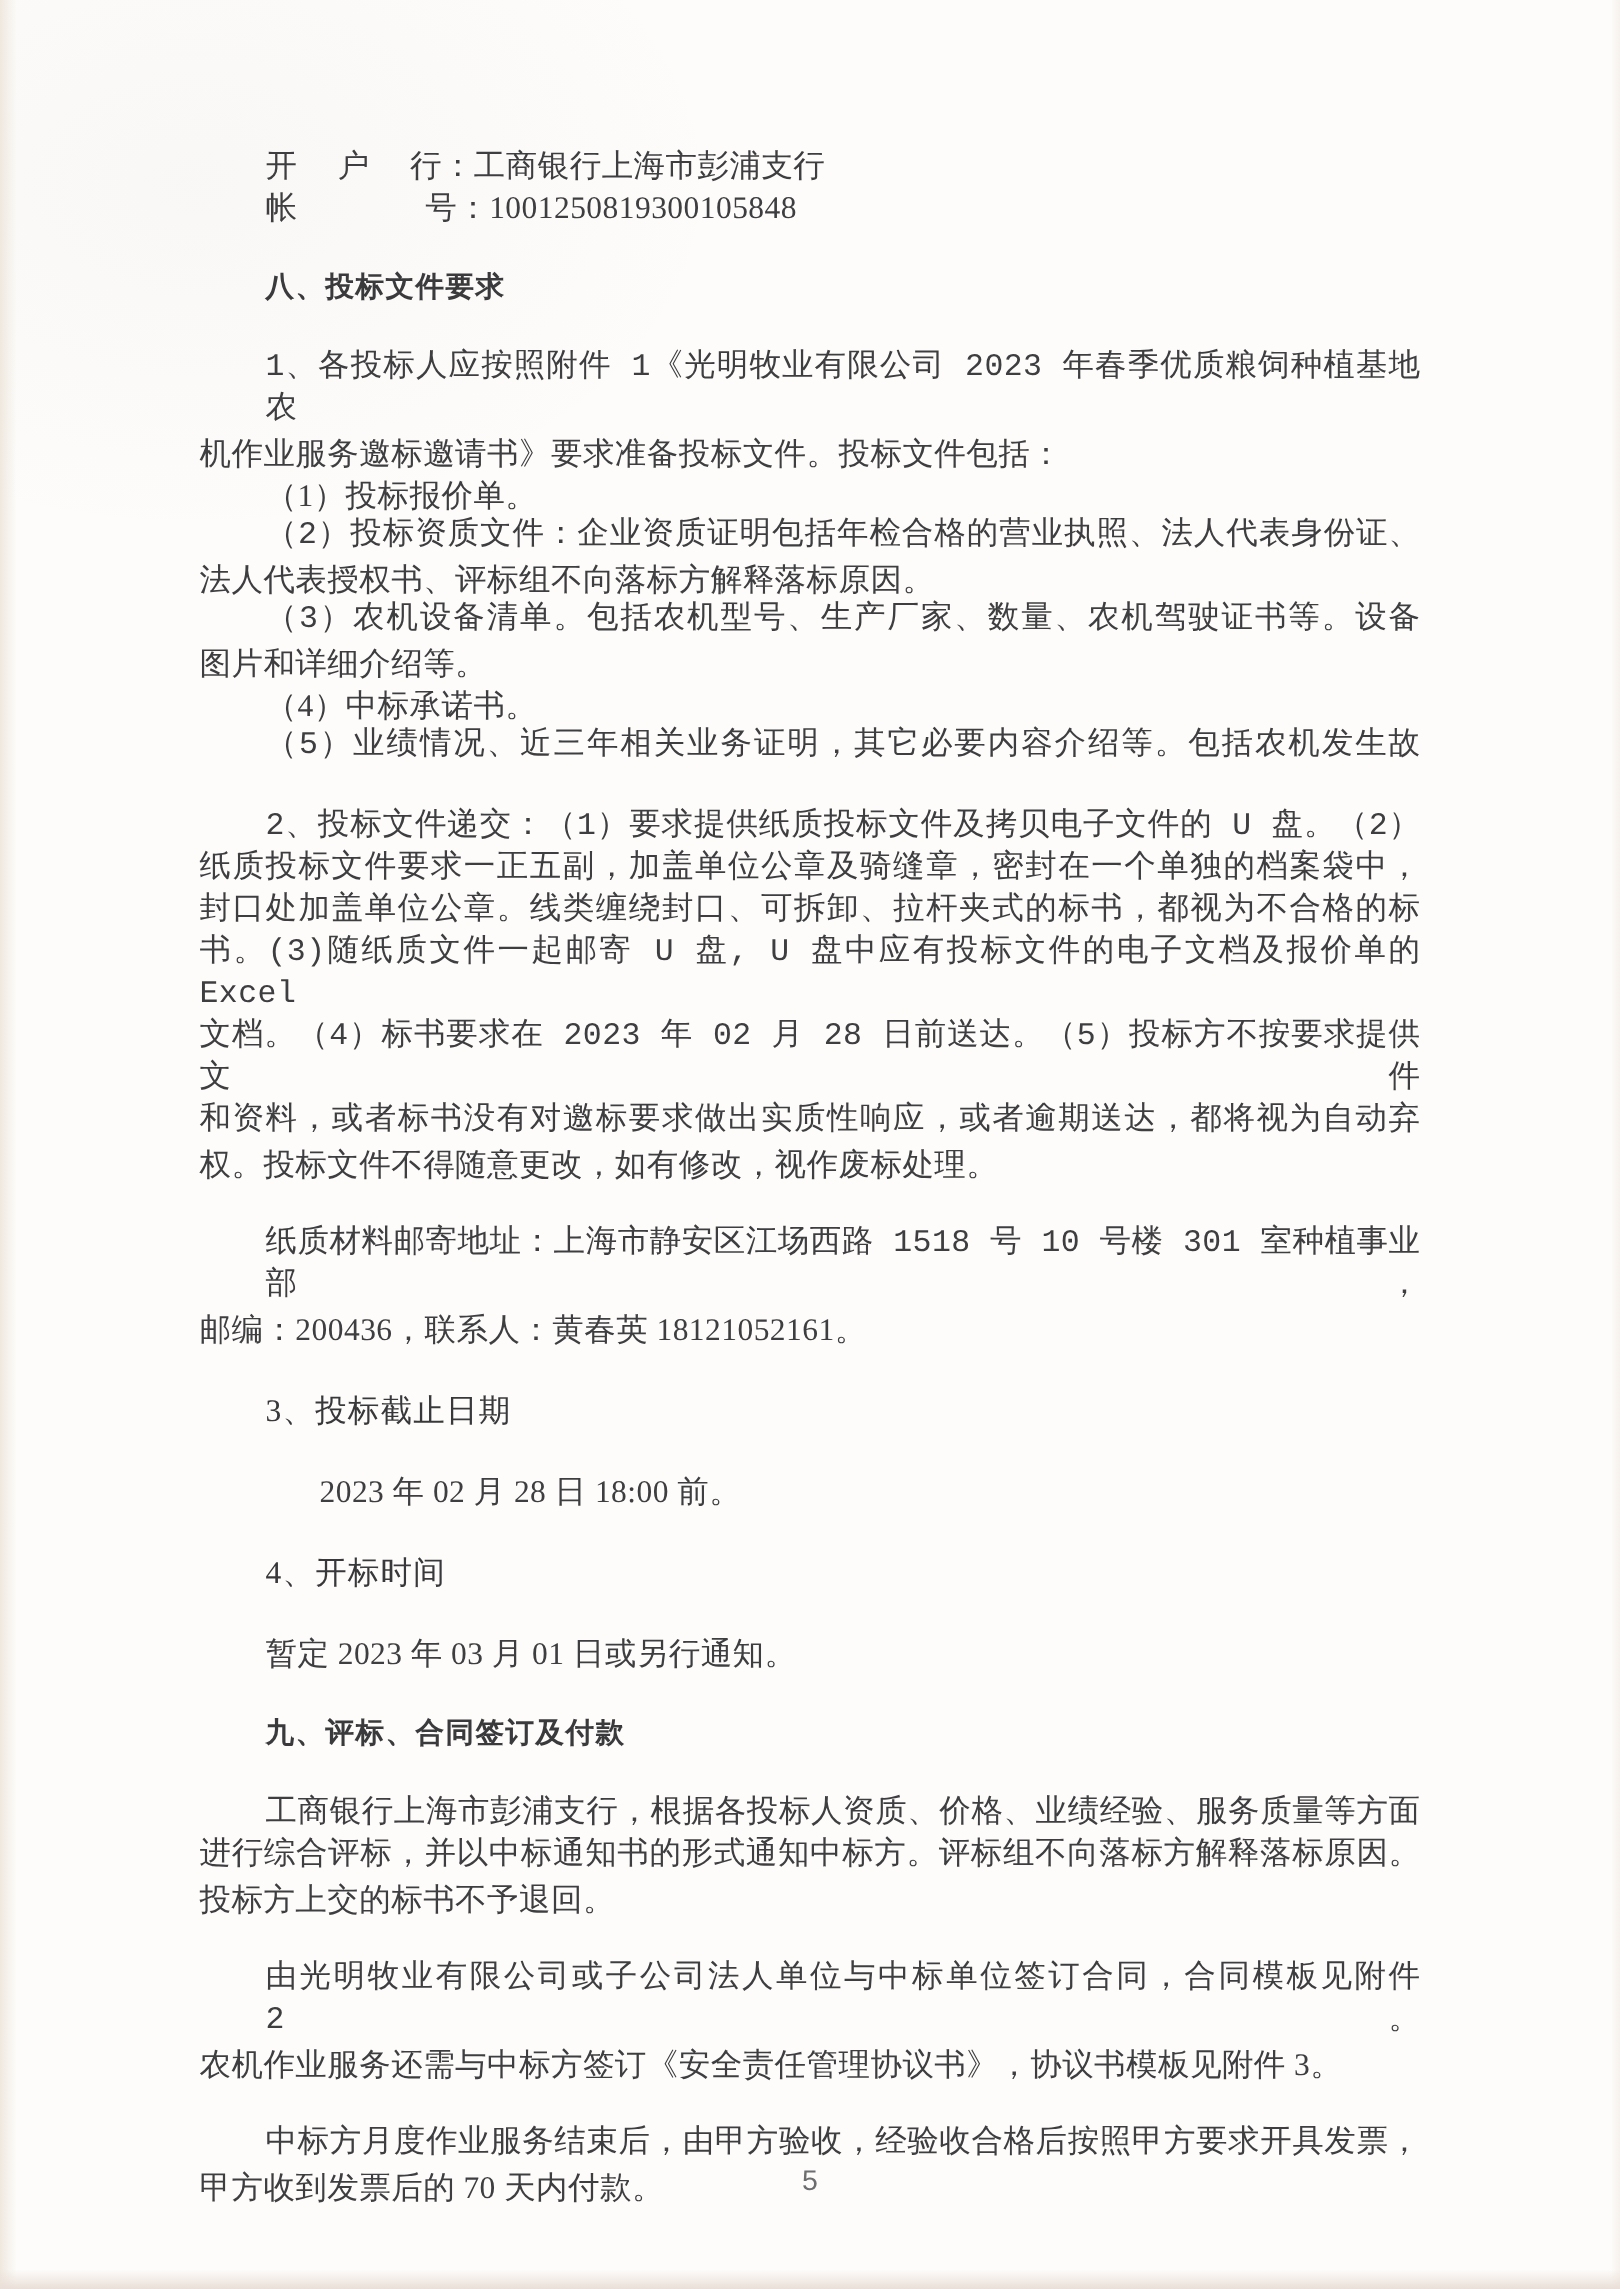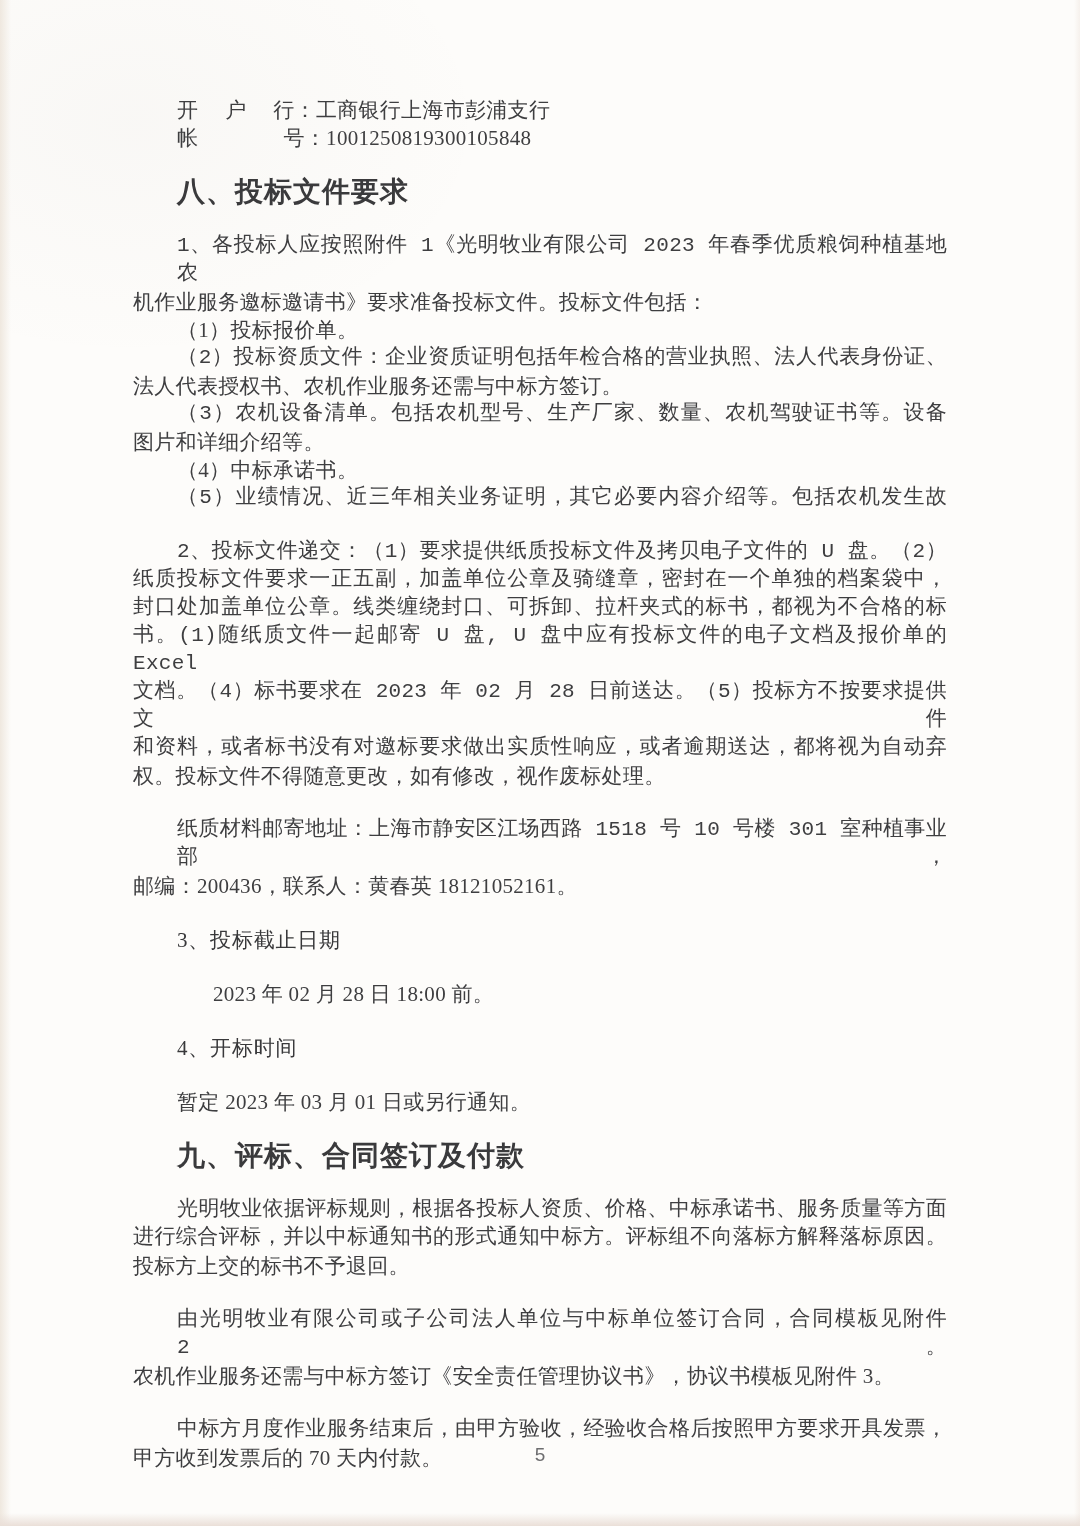--- a/index.html
+++ b/index.html
@@ -58,21 +58,21 @@
     text-align: justify;
     text-align-last: justify;
     font-family: Liberation Mono, monospace;
   }
   .ind  { padding-left: 44px; }
   .ind2 { padding-left: 80px; }
   .gap  { margin-top: 26px; }
   .head {
     font-family: "Liberation Sans", "DejaVu Sans", sans-serif;
     font-weight: 700;
-    font-size: 28px;
+    font-size: 19px;
     color: #3a3a3c;
     letter-spacing: 1px;
   }
   .subhead {
     color: #38383a;
     letter-spacing: 0.8px;
   }
   .page-number {
     position: absolute;
     left: 0; right: 0;
@@ -97,51 +97,51 @@
     <div class="ln ind pre">帐　　　　号：1001250819300105848</div>
 
     <div class="ln ind head gap">八、投标文件要求</div>
 
     <div class="ln ind fill gap">1、各投标人应按照附件 1《光明牧业有限公司 2023 年春季优质粮饲种植基地农</div>
     <div class="ln">机作业服务邀标邀请书》要求准备投标文件。投标文件包括：</div>
 
     <div class="ln ind">（1）投标报价单。</div>
 
     <div class="ln ind fill">（2）投标资质文件：企业资质证明包括年检合格的营业执照、法人代表身份证、</div>
-    <div class="ln">法人代表授权书、农机作业服务还需与中标方签订。</div>
+    <div class="ln">法人代表授权书、评标组不向落标方解释落标原因。</div>
 
     <div class="ln ind fill">（3）农机设备清单。包括农机型号、生产厂家、数量、农机驾驶证书等。设备</div>
     <div class="ln">图片和详细介绍等。</div>
 
     <div class="ln ind">（4）中标承诺书。</div>
 
     <div class="ln ind fill">（5）业绩情况、近三年相关业务证明，其它必要内容介绍等。包括农机发生故</div>
 
     <div class="ln ind fill gap">2、投标文件递交：（1）要求提供纸质投标文件及拷贝电子文件的 U 盘。（2）</div>
     <div class="ln fill">纸质投标文件要求一正五副，加盖单位公章及骑缝章，密封在一个单独的档案袋中，</div>
     <div class="ln fill">封口处加盖单位公章。线类缠绕封口、可拆卸、拉杆夹式的标书，都视为不合格的标</div>
-    <div class="ln fill">书。(1)随纸质文件一起邮寄 U 盘, U 盘中应有投标文件的电子文档及报价单的 Excel</div>
+    <div class="ln fill">书。(3)随纸质文件一起邮寄 U 盘, U 盘中应有投标文件的电子文档及报价单的 Excel</div>
     <div class="ln fill">文档。（4）标书要求在 2023 年 02 月 28 日前送达。（5）投标方不按要求提供文件</div>
     <div class="ln fill">和资料，或者标书没有对邀标要求做出实质性响应，或者逾期送达，都将视为自动弃</div>
     <div class="ln">权。投标文件不得随意更改，如有修改，视作废标处理。</div>
 
     <div class="ln ind fill gap">纸质材料邮寄地址：上海市静安区江场西路 1518 号 10 号楼 301 室种植事业部，</div>
     <div class="ln">邮编：200436，联系人：黄春英 18121052161。</div>
 
     <div class="ln ind subhead gap">3、投标截止日期</div>
 
     <div class="ln ind2 gap">2023 年 02 月 28 日 18:00 前。</div>
 
     <div class="ln ind subhead gap">4、开标时间</div>
 
     <div class="ln ind gap">暂定 2023 年 03 月 01 日或另行通知。</div>
 
     <div class="ln ind head gap">九、评标、合同签订及付款</div>
 
-    <div class="ln ind fill gap">光明牧业依据评标规则，根据各投标人资质、价格、中标承诺书、服务质量等方面</div>
+    <div class="ln ind fill gap">工商银行上海市彭浦支行，根据各投标人资质、价格、业绩经验、服务质量等方面</div>
     <div class="ln fill">进行综合评标，并以中标通知书的形式通知中标方。评标组不向落标方解释落标原因。</div>
     <div class="ln">投标方上交的标书不予退回。</div>
 
     <div class="ln ind fill gap">由光明牧业有限公司或子公司法人单位与中标单位签订合同，合同模板见附件 2。</div>
     <div class="ln">农机作业服务还需与中标方签订《安全责任管理协议书》，协议书模板见附件 3。</div>
 
     <div class="ln ind fill gap">中标方月度作业服务结束后，由甲方验收，经验收合格后按照甲方要求开具发票，</div>
     <div class="ln">甲方收到发票后的 70 天内付款。</div>
 
   </div>

